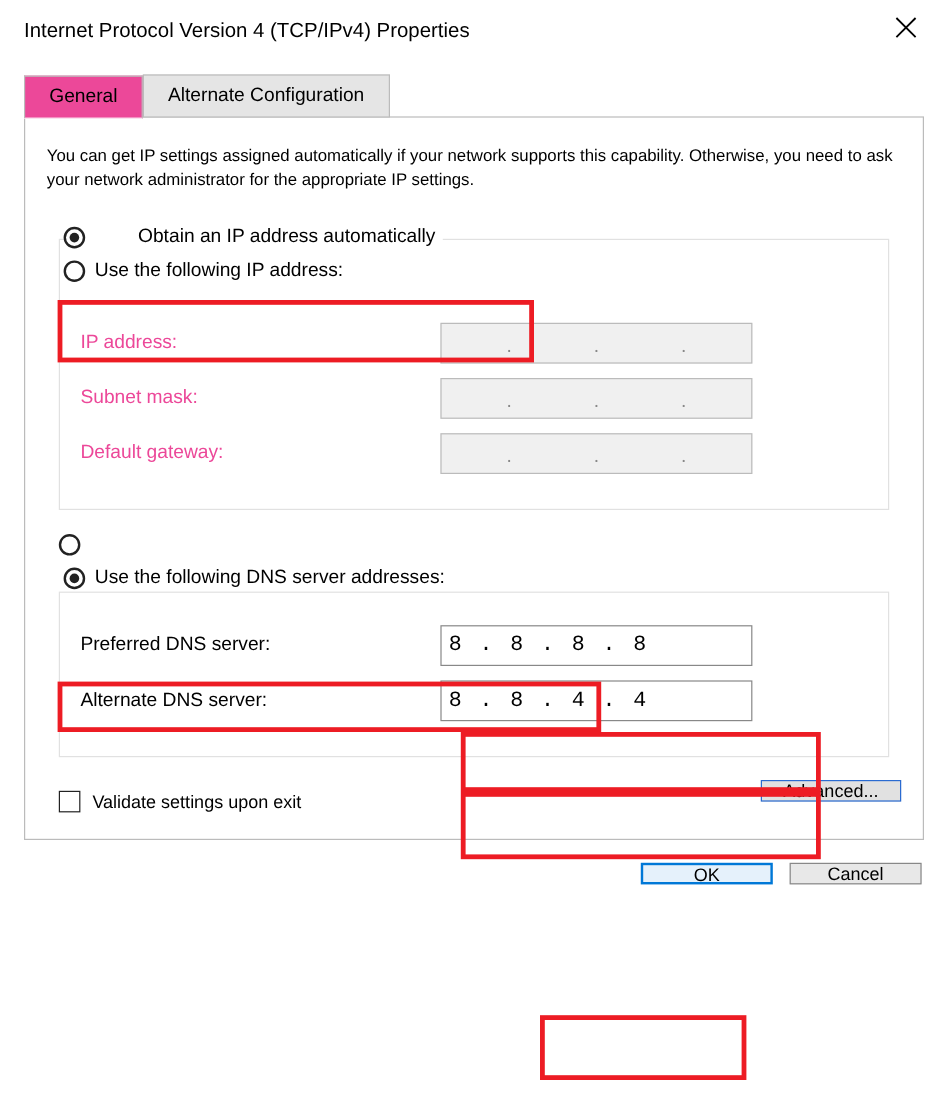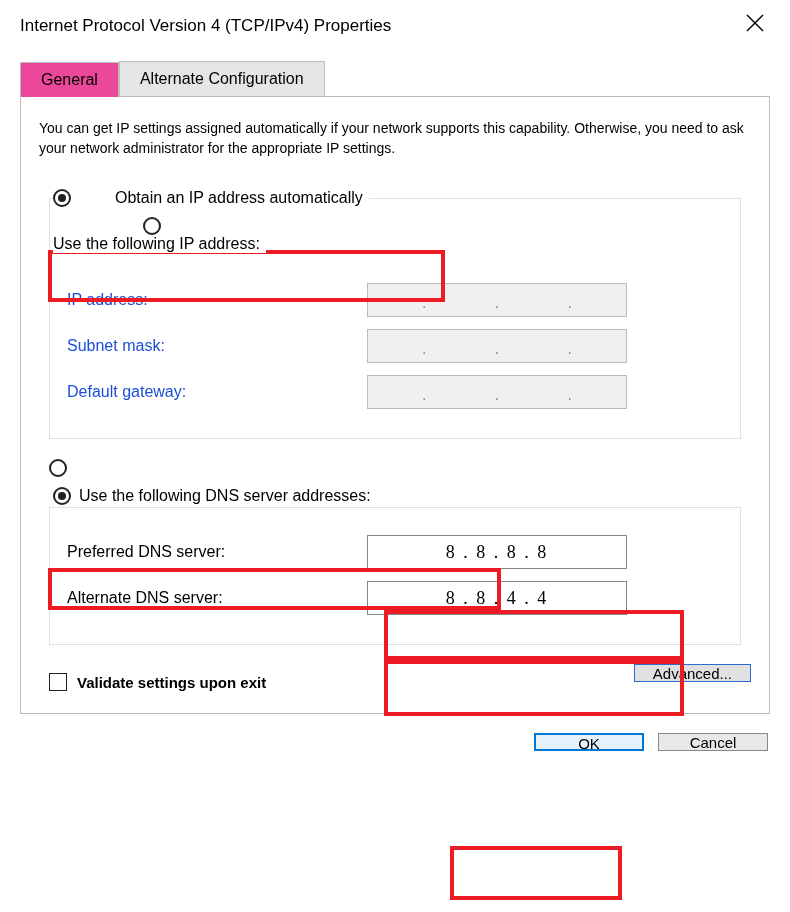--- a/index.html
+++ b/index.html
@@ -23,25 +23,25 @@
     .radio { width: 18px; height: 18px; border-radius: 50%; border: 2px solid #222; margin-right: 8px; display: inline-flex; align-items: center; justify-content: center; cursor: pointer; flex-shrink: 0; }
     .radio.checked::after { content: ""; width: 8px; height: 8px; background: #222; border-radius: 50%; display: block; }
     
     .group-wrap { position: relative; }
     .group-wrap .group-border { position: absolute; left: 10px; right: 10px; top: 10px; bottom: 0; border: 1px solid #e1e1e1; pointer-events: none; }
     .group-wrap .radio-legend { position: relative; background: #fff; display: inline-flex; padding: 0 6px 0 0; margin-left: 14px; z-index: 1; }
     .group-body { padding: 18px 18px 18px 28px; }
     
     .field-row { display: flex; align-items: center; margin: 12px 0; }
     .field-label { flex: 0 0 300px; font-size: 16px; }
-    .field-label.disabled { color: #1d4ed8; }
-    .ip-input { width: 260px; height: 34px; border: 1px solid #888; background: #fff; font-family: Liberation Serif, serif; font-size: 18px; letter-spacing: 2px; text-align: center; padding: 2px 6px; }
+    .field-label.disabled { color: #ec4899; }
+    .ip-input { width: 260px; height: 34px; border: 1px solid #888; background: #fff; font-family: Liberation Mono, monospace; font-size: 18px; letter-spacing: 2px; text-align: left; padding: 2px 6px; }
     .ip-dots { display: flex; width: 260px; height: 34px; border: 1px solid #bbb; background: #f0f0f0; align-items: flex-end; justify-content: space-around; padding: 0 20px 4px; color: #888; font-size: 16px; }
     
-    .checkbox-row { display: flex; align-items: center; margin: 18px 0 0 10px; font-weight: bold; }
+    .checkbox-row { display: flex; align-items: center; margin: 18px 0 0 10px; }
     .checkbox { width: 18px; height: 18px; border: 1.5px solid #222; margin-right: 10px; cursor: pointer; flex-shrink: 0; }
     
     .advanced-row { display: flex; justify-content: space-between; align-items: center; margin-top: 10px; }
     .btn { min-width: 110px; height: 18px; border: 1px solid #888; background: #e8e8e8; cursor: pointer; font-size: 15px; padding: 0 18px; }
     .btn.adv { background: #e1e1e1; border: 1px solid #2a6bd1; }
     
     .button-row { display: flex; justify-content: flex-end; gap: 14px; padding: 18px 22px 18px 0; }
     .btn.ok { background: #e5f1fb; border: 2px solid #0078d7; min-width: 110px; }
     .btn.cancel { background: #e8e8e8; }
     
@@ -72,21 +72,21 @@
     <div class="group-wrap">
       <div class="group-border"></div>
       <div class="radio-legend">
         <div class="radio-row" style="margin:0;gap:36px;">
           <span class="radio checked"></span>
           <span>Obtain an IP address automatically</span>
         </div>
       </div>
       <div style="height:4px;"></div>
       <div class="radio-legend" style="margin-top:6px;">
-        <div class="radio-row" style="margin:0;flex-direction:column;">
+        <div class="radio-row" style="margin:0;">
           <span class="radio"></span>
           <span>Use the following IP address:</span>
         </div>
       </div>
       <div class="group-body">
         <div class="field-row">
           <span class="field-label disabled">IP address:</span>
           <div class="ip-dots">
               <span>.</span>
               <span>.</span>

